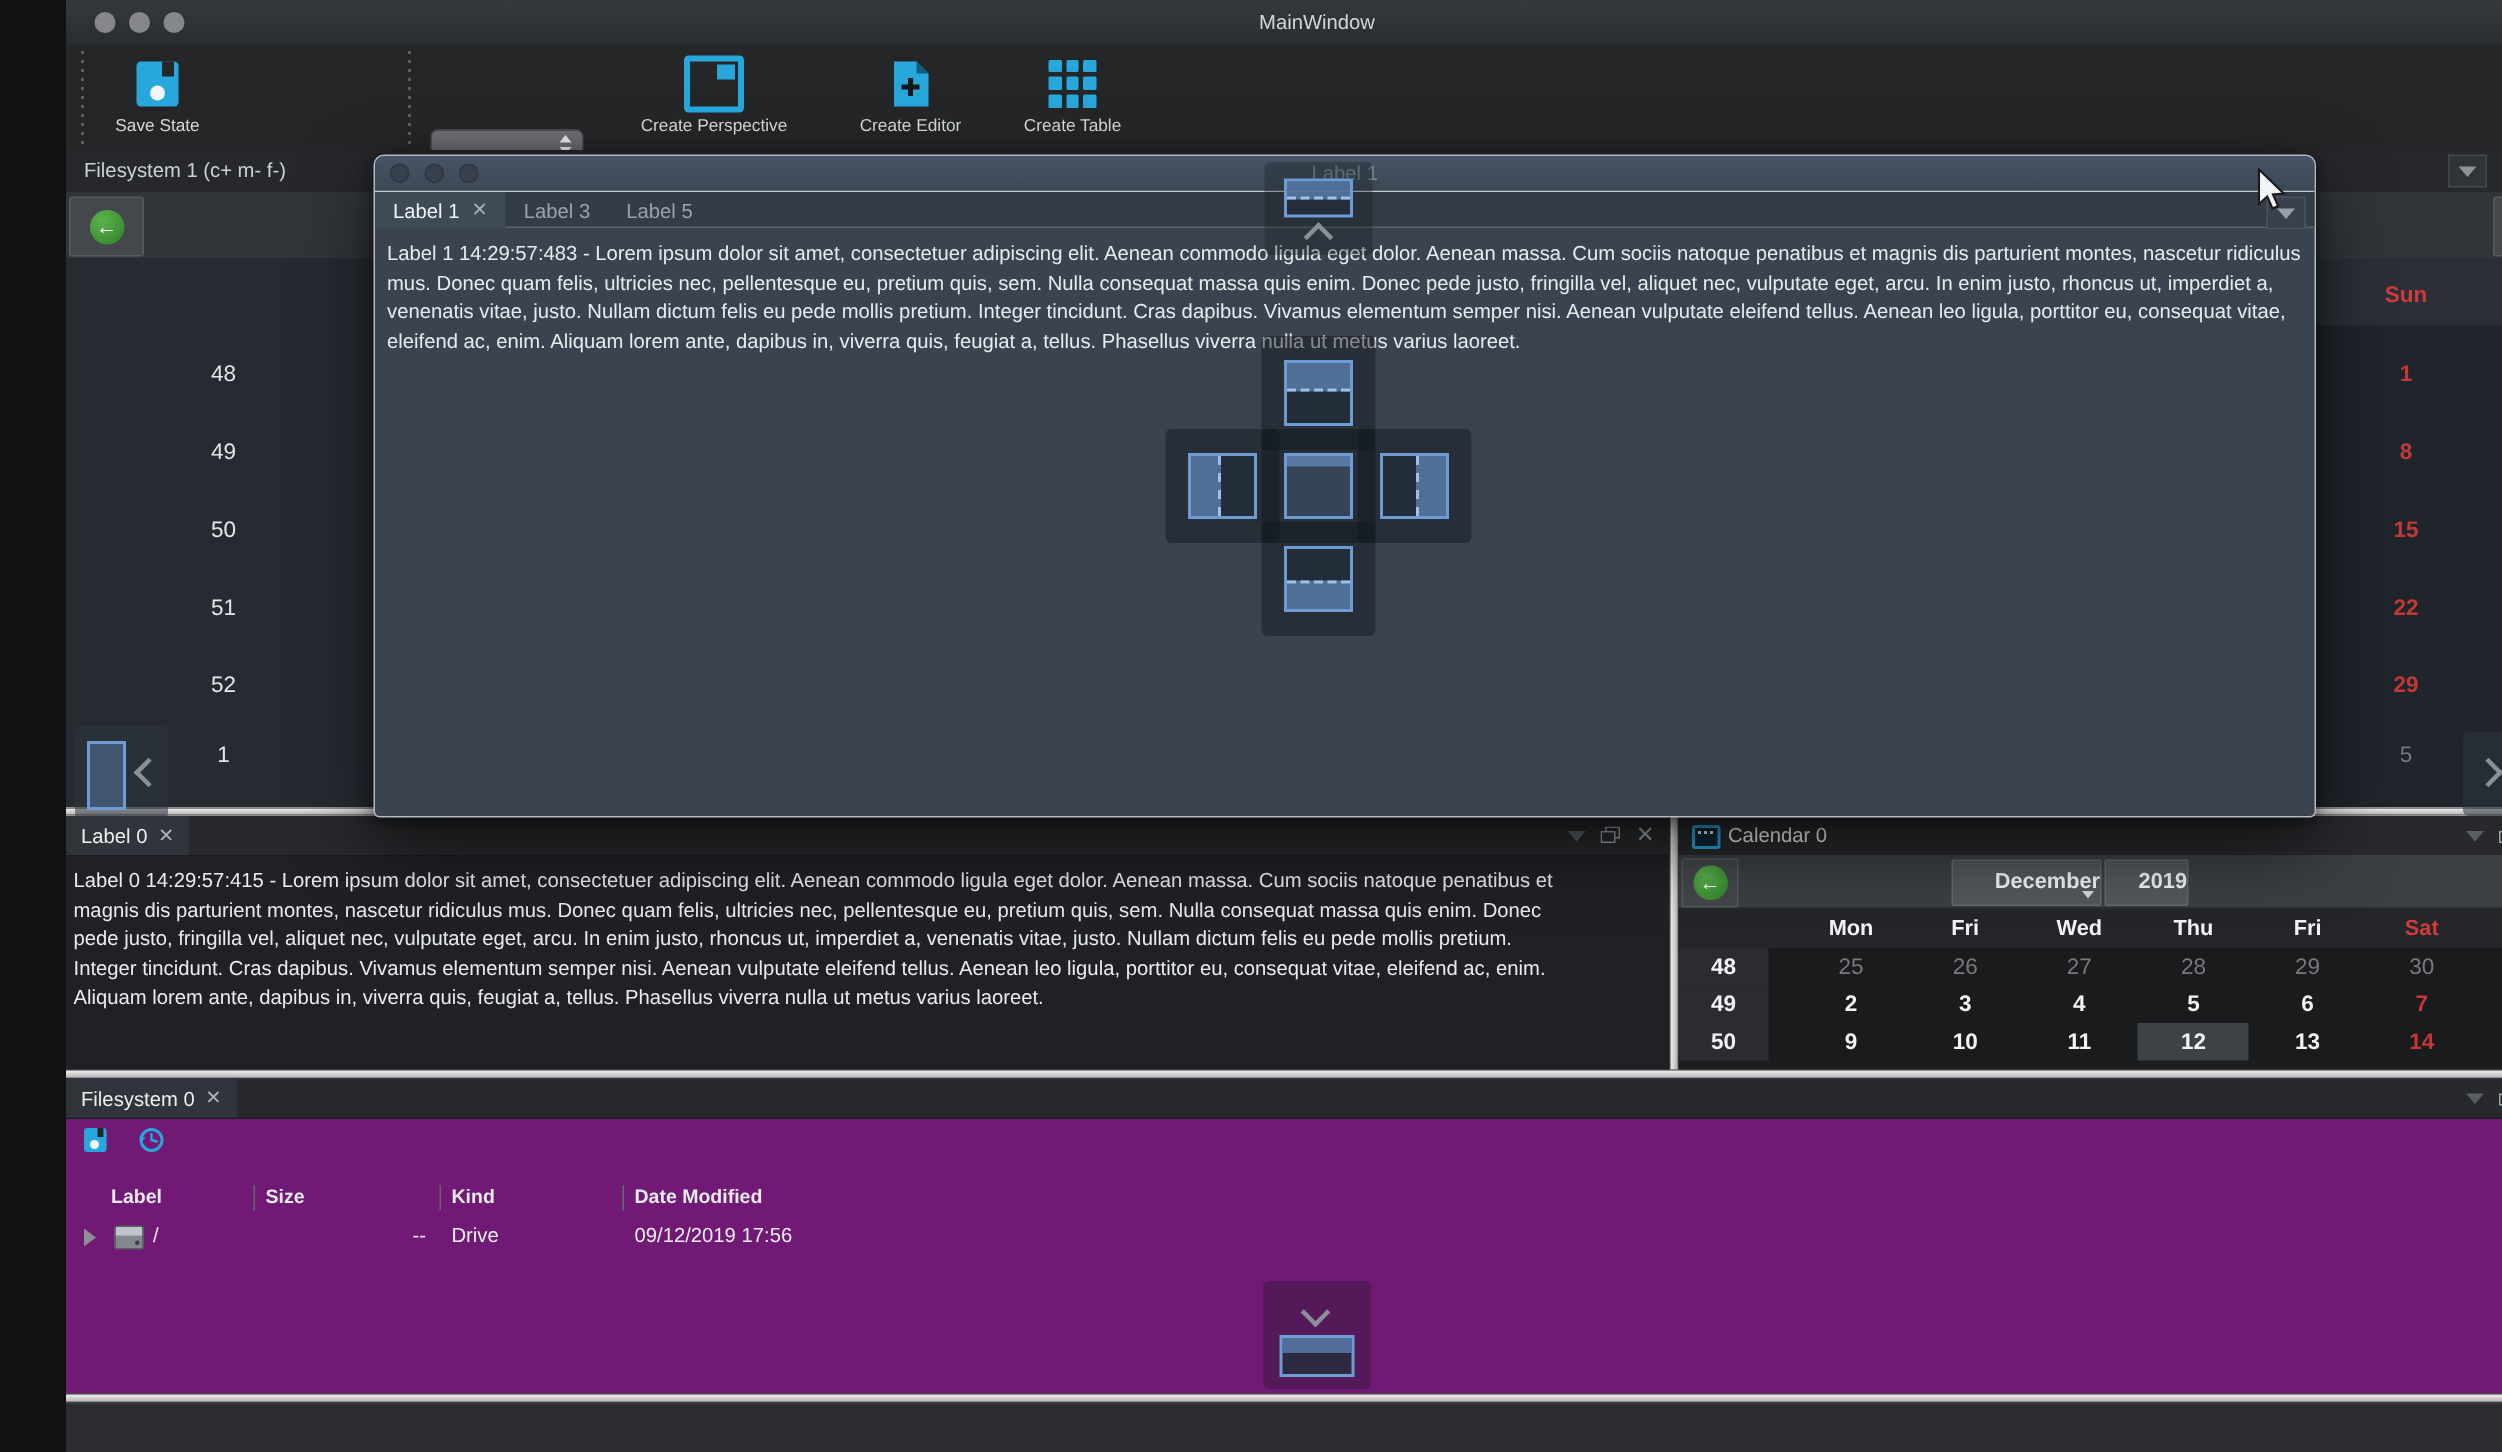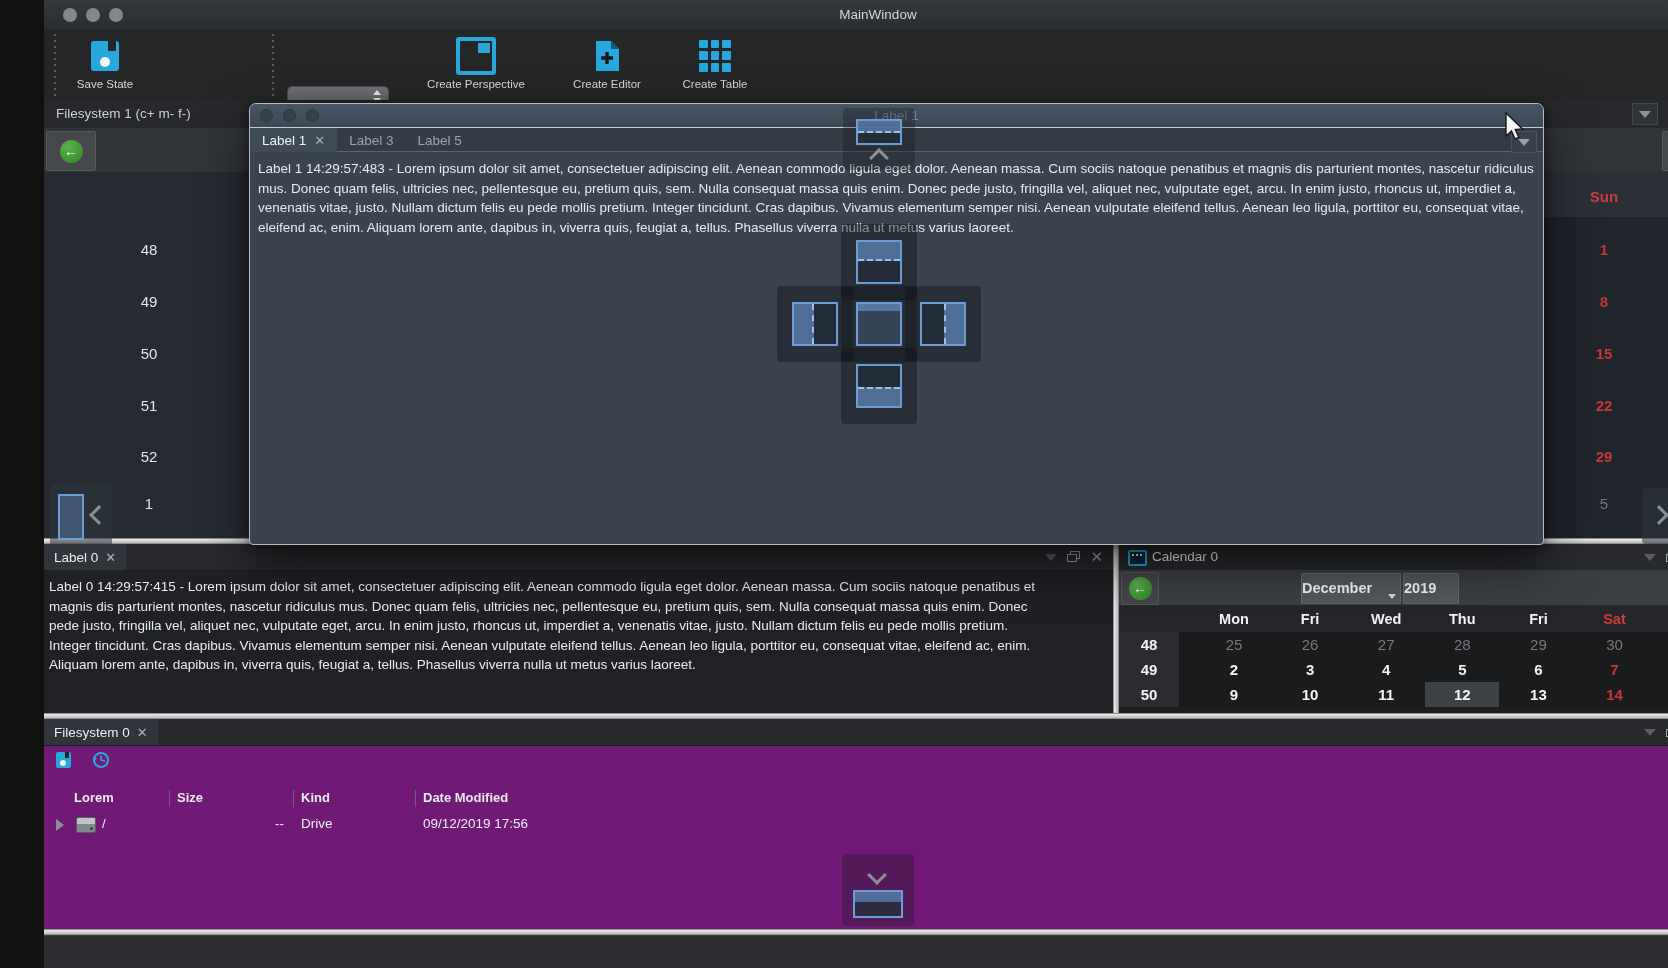--- a/index.html
+++ b/index.html
@@ -73,21 +73,21 @@
   #label0{left:0;top:544px;width:1069px;height:169px;background:#1f2124;}
   #label0-text{left:5px;top:33px;width:996px;font-size:13.5px;line-height:19.6px;color:#e9ebed;}
 
   #calendar0{left:1075px;top:544px;width:593px;height:169px;background:#1b1d1f;}
   .calicon{width:15px;height:12px;border:2px solid #2aa5da;border-radius:2px;background:#0d2733;position:relative;}
   .calicon:before{content:"";position:absolute;left:2px;top:2px;width:2px;height:2px;background:#e8f4fa;
                   box-shadow:4px 0 #e8f4fa,8px 0 #e8f4fa;}
   #cal0-nav{left:0;top:26px;width:593px;height:36px;background:#3c3f42;border-bottom:1px solid #28292b;box-sizing:border-box;}
   .navsq.small{width:36px;height:31px;}
   .monthbtn{position:absolute;height:29px;background:#54575b;border:1px solid #65686c;border-radius:1px;
-            color:#f0f2f4;font-size:14.5px;font-weight:bold;text-align:left;line-height:29px;}
+            color:#f0f2f4;font-size:14.5px;font-weight:bold;text-align:right;line-height:29px;}
   .month-chev{position:absolute;right:4px;bottom:4px;width:0;height:0;border-left:4px solid transparent;border-right:4px solid transparent;border-top:5px solid #d5d7d9;}
   #cal0-dayhead{left:0;top:62px;width:593px;height:26px;background:#242629;}
   .dh{position:absolute;top:0;height:26px;line-height:26px;text-align:center;font-size:14.5px;font-weight:bold;color:#f2f3f5;}
   .dh.red{color:#cf3c3c;}
   .calrow{left:0;width:593px;height:25px;}
   .wkcell{position:absolute;left:0;top:0;width:60px;height:25px;background:#2a2c2f;color:#f2f3f5;
           font-size:15px;font-weight:bold;text-align:center;line-height:25px;}
   .daysbg{position:absolute;left:60px;top:0;width:533px;height:25px;background:#1a1b1d;}
   .daycell{position:absolute;top:0;height:25px;line-height:25px;text-align:center;font-size:15px;font-weight:600;color:#f2f3f5;}
   .daycell.muted{color:#77797c;font-weight:normal;}
@@ -362,21 +362,21 @@
         </div>
       <div class="abs clock-ic" style="left:47px;top:5px;">
         <svg width="19" height="19" viewBox="0 0 19 19">
           <circle cx="10" cy="10" r="7" fill="none" stroke="#28a7dc" stroke-width="2"></circle>
           <path d="M10 6 L10 10 L13.5 11" stroke="#28a7dc" stroke-width="1.6" fill="none" stroke-linecap="round"></path>
           <path d="M2 7.5 L6 8.5 L3 11.5 Z" fill="#28a7dc"></path>
         </svg>
       </div>
     </div>
     <div id="fs0-header" class="abs">
-        <div class="abs" style="left: 30px; top: 3px;">Lorem</div>
+        <div class="abs" style="left: 30px; top: 3px;">Label</div>
         <div class="abs" style="left: 133px; top: 3px;">Size</div>
         <div class="abs" style="left: 257px; top: 3px;">Kind</div>
         <div class="abs" style="left: 379px; top: 3px;">Date Modified</div>
         <div class="coldiv" style="left: 125px;"></div>
         <div class="coldiv" style="left: 249px;"></div>
         <div class="coldiv" style="left: 371px;"></div>
       </div>
     <div id="fs0-row" class="abs">
         <div class="abs" style="left: 0px; top: 0px; width: 1668px; height: 24px;">
           <div class="caret abs" style="left: 12px; top: 6px;"></div>

